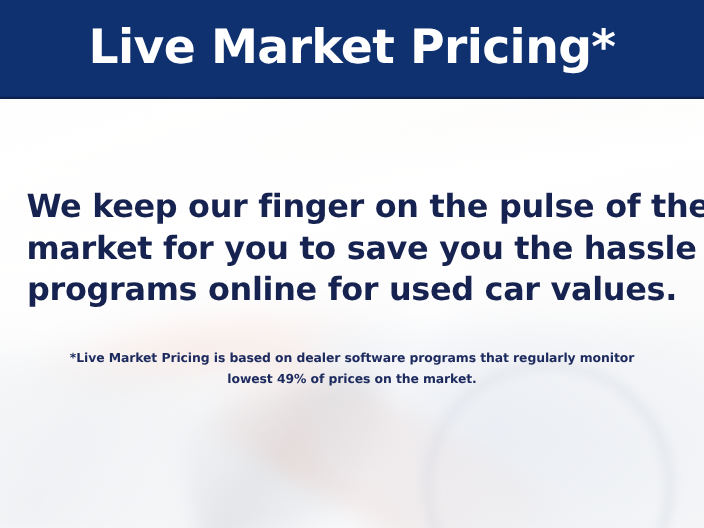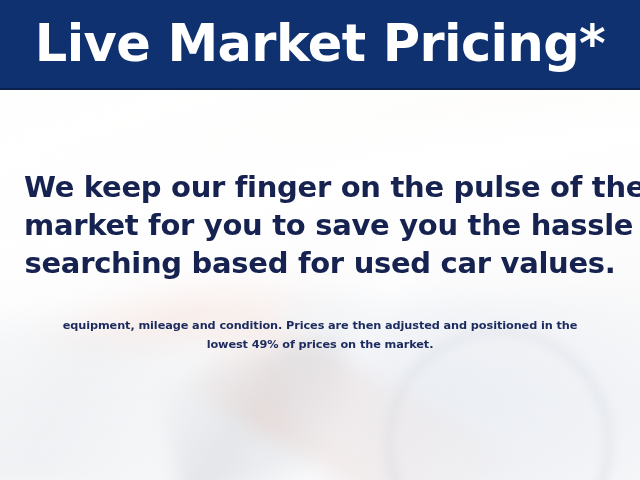--- a/index.html
+++ b/index.html
@@ -190,21 +190,21 @@
     box-sizing: border-box;
     display: flex;
     align-items: center;
     justify-content: center;
     z-index: 5;
   }
   .headline {
     margin: 0;
     color: #ffffff;
     font-family: "DejaVu Sans", sans-serif;
-    font-size: 51px;
+    font-size: 43px;
     font-weight: bold;
     letter-spacing: -0.6px;
     line-height: 1;
     white-space: nowrap;
     transform: translateY(-1px);
   }
 
   
   .content {
     position: absolute;
@@ -269,22 +269,22 @@
 
   <div class="header-banner">
     <h1 class="headline">Live Market Pricing*</h1>
   </div>
 
   <div class="content">
 
     <p class="lede">
       <span class="lede-line">We keep our finger on the pulse of the</span>
       <span class="lede-line">market for you to save you the hassle of</span>
-      <span class="lede-line">searching based for used car values.</span>
+      <span class="lede-line">programs online for used car values.</span>
     </p>
 
     <p class="disclaimer">
-      <span class="disclaimer-line">equipment, mileage and condition. Prices are then adjusted and positioned in the</span>
+      <span class="disclaimer-line">*Live Market Pricing is based on dealer software programs that regularly monitor</span>
       <span class="disclaimer-line">lowest 49% of prices on the market.</span>
     </p>
 
   </div>
 </div>
 
 </body></html>

